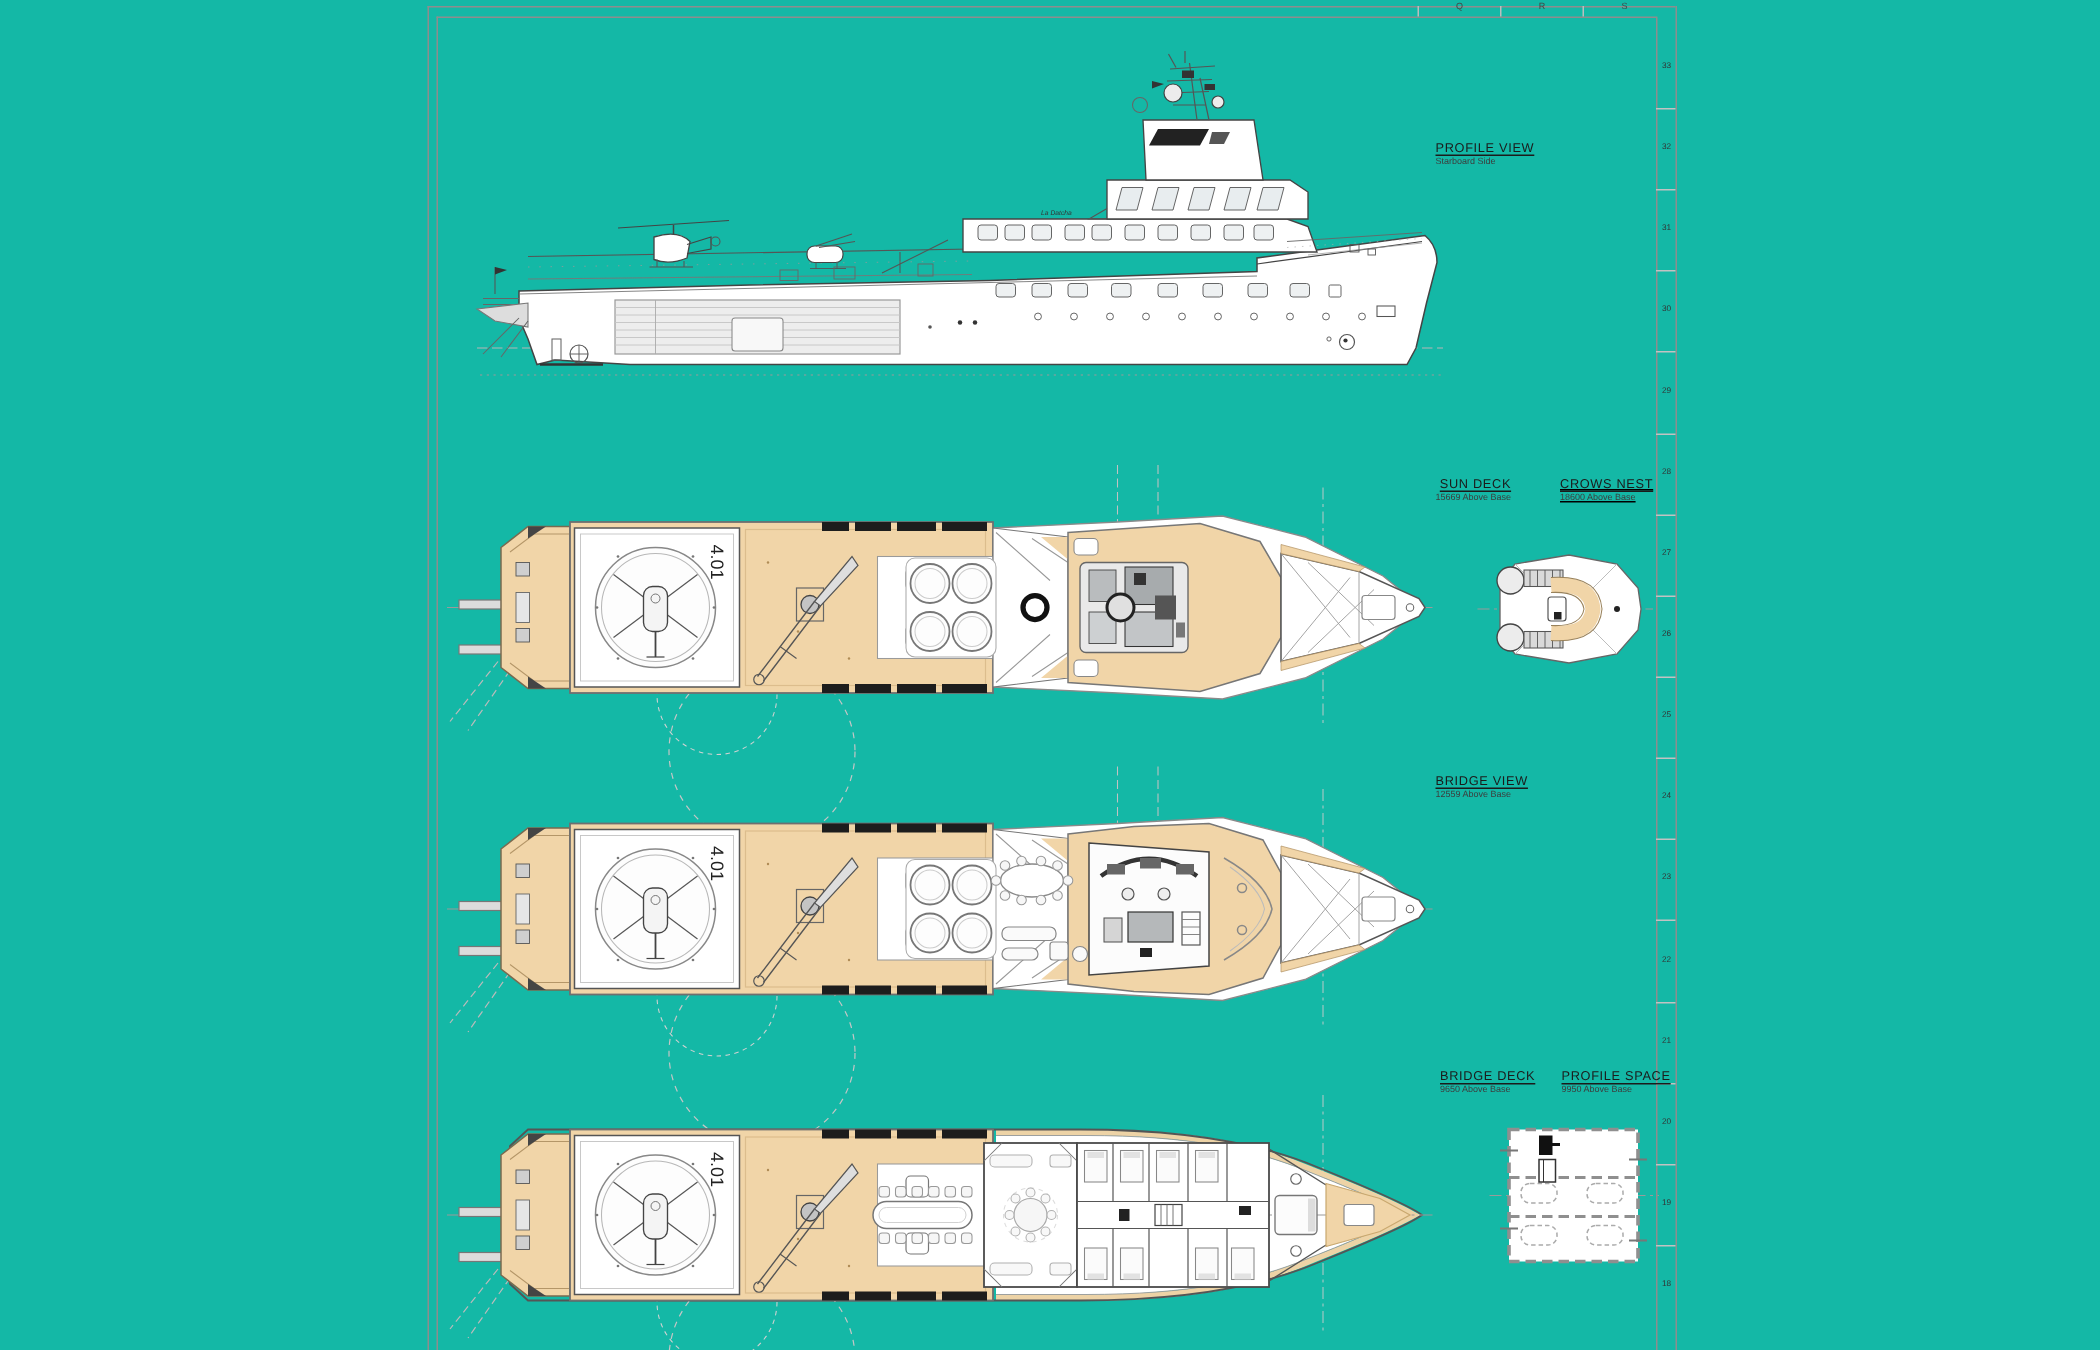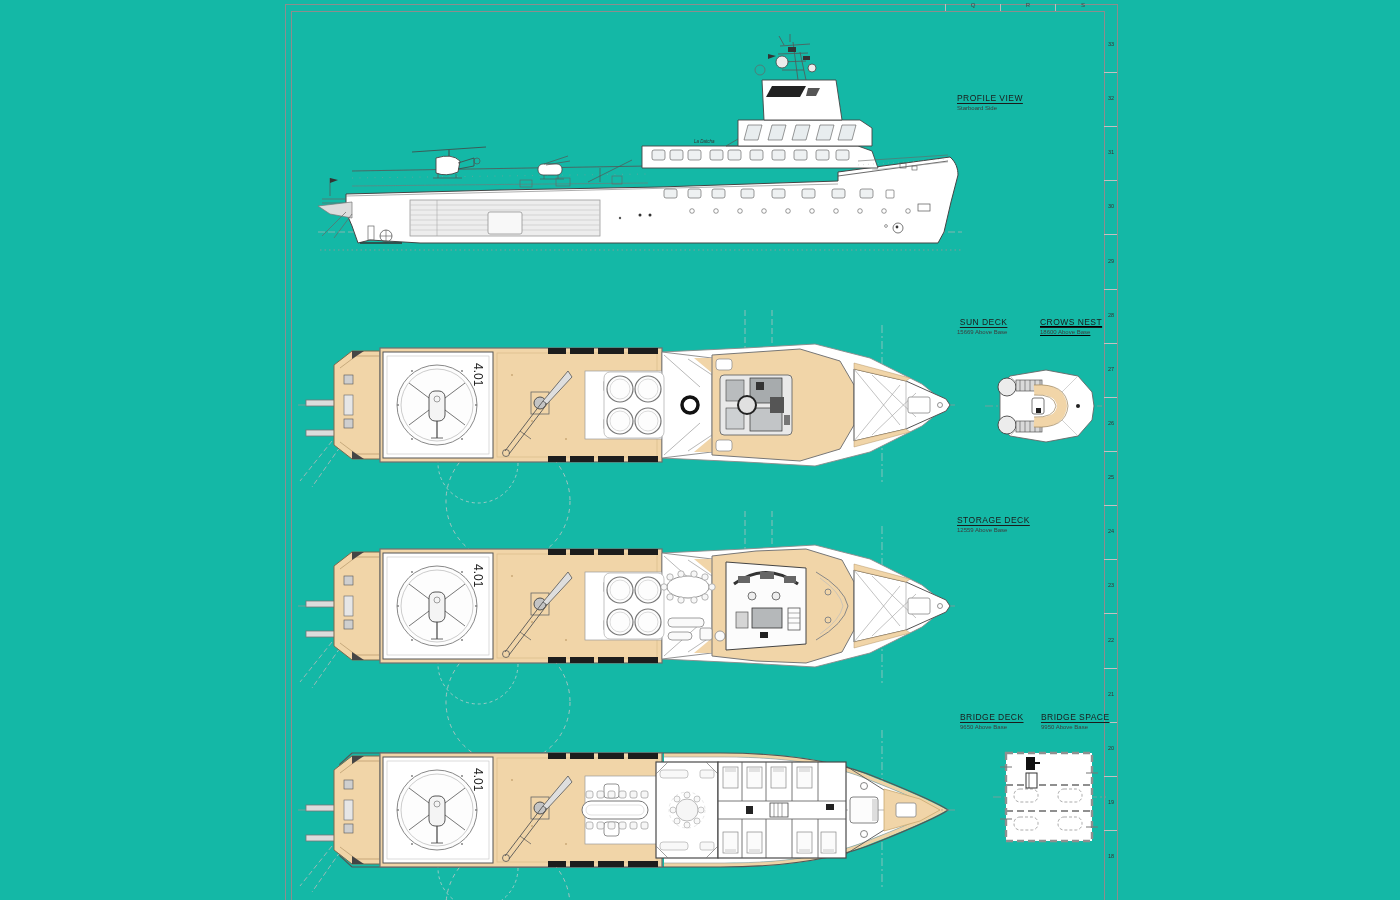--- a/index.html
+++ b/index.html
@@ -77,29 +77,29 @@
   </div>
   <div class="view-label" style="left:957px;top:317px;text-align:right;">
     <div class="vl-title">SUN DECK</div>
     <div class="vl-sub">15669 Above Base</div>
   </div>
   <div class="view-label" style="left:1040px;top:317px;text-decoration:underline;">
     <div class="vl-title">CROWS NEST</div>
     <div class="vl-sub">18600 Above Base</div>
   </div>
   <div class="view-label" style="left:957px;top:515px;">
-    <div class="vl-title">STORAGE DECK</div>
+    <div class="vl-title">BRIDGE VIEW</div>
     <div class="vl-sub">12559 Above Base</div>
   </div>
   <div class="view-label" style="left:960px;top:712px;">
     <div class="vl-title">BRIDGE DECK</div>
     <div class="vl-sub">9650 Above Base</div>
   </div>
   <div class="view-label" style="left:1041px;top:712px;">
-    <div class="vl-title">BRIDGE SPACE</div>
+    <div class="vl-title">PROFILE SPACE</div>
     <div class="vl-sub">9950 Above Base</div>
   </div>
 
   <svg width="1400" height="900" viewBox="0 0 1400 900">
     <defs>
 
       <g id="aftdeck">
         <line x1="298" y1="0" x2="955" y2="0" stroke="#9a9a9a" stroke-width="0.7" stroke-dasharray="10,3,2,3"></line>
         <circle cx="508" cy="96" r="62" fill="none" stroke="#c6c6c6" stroke-width="0.8" stroke-dasharray="4,4"></circle>
         <circle cx="478" cy="58" r="40" fill="none" stroke="#d2d2d2" stroke-width="0.7" stroke-dasharray="3,3"></circle>

